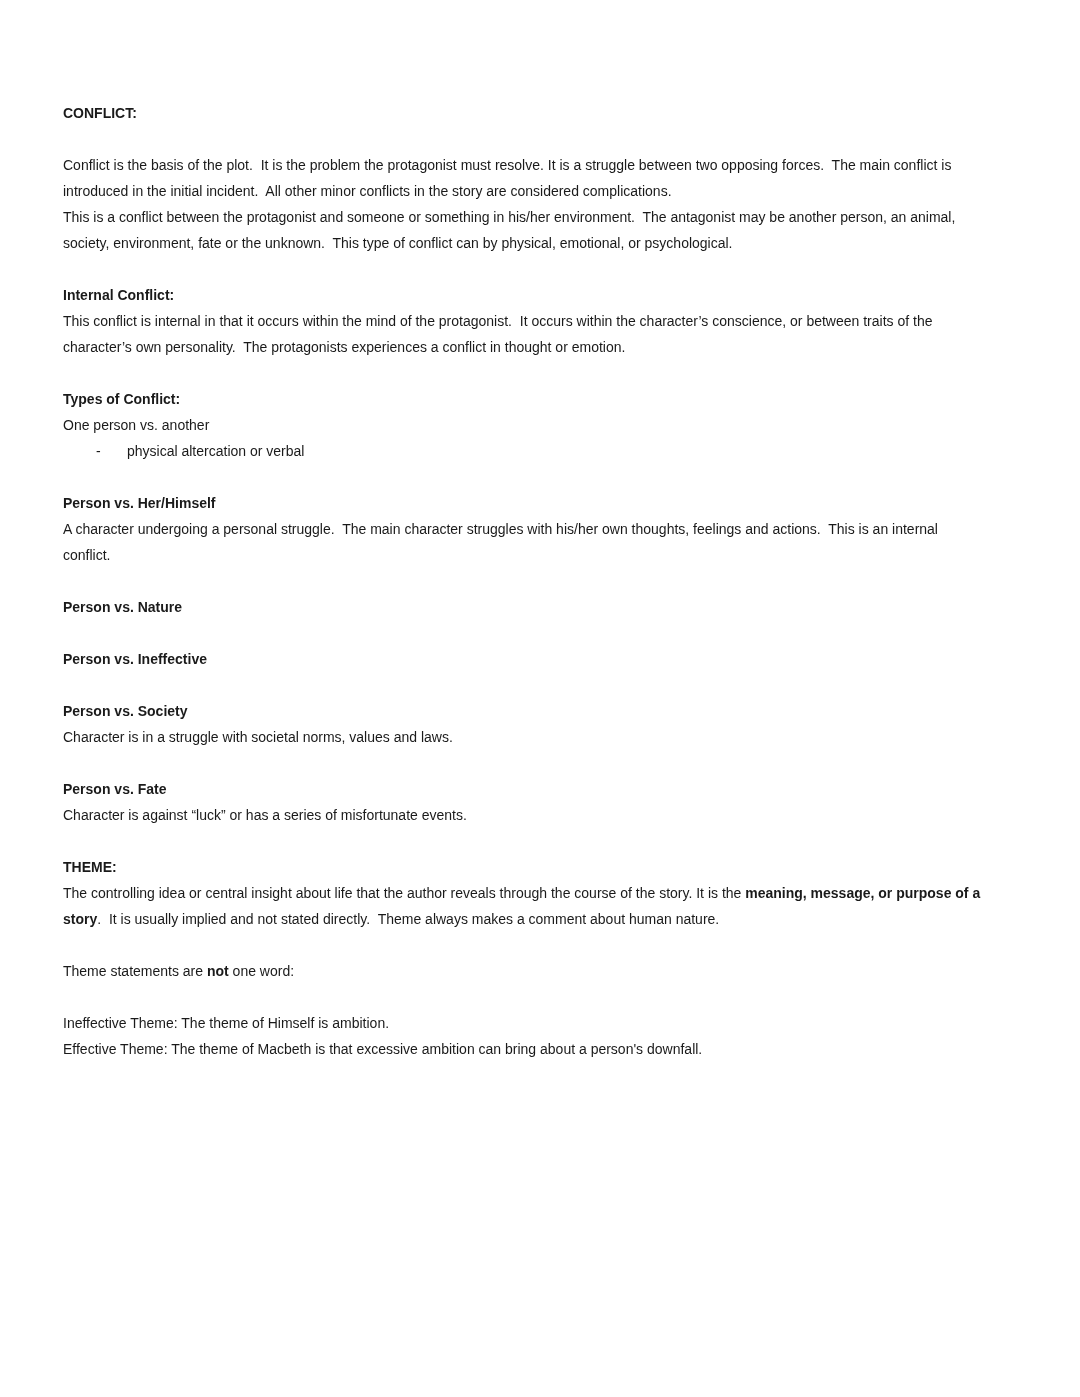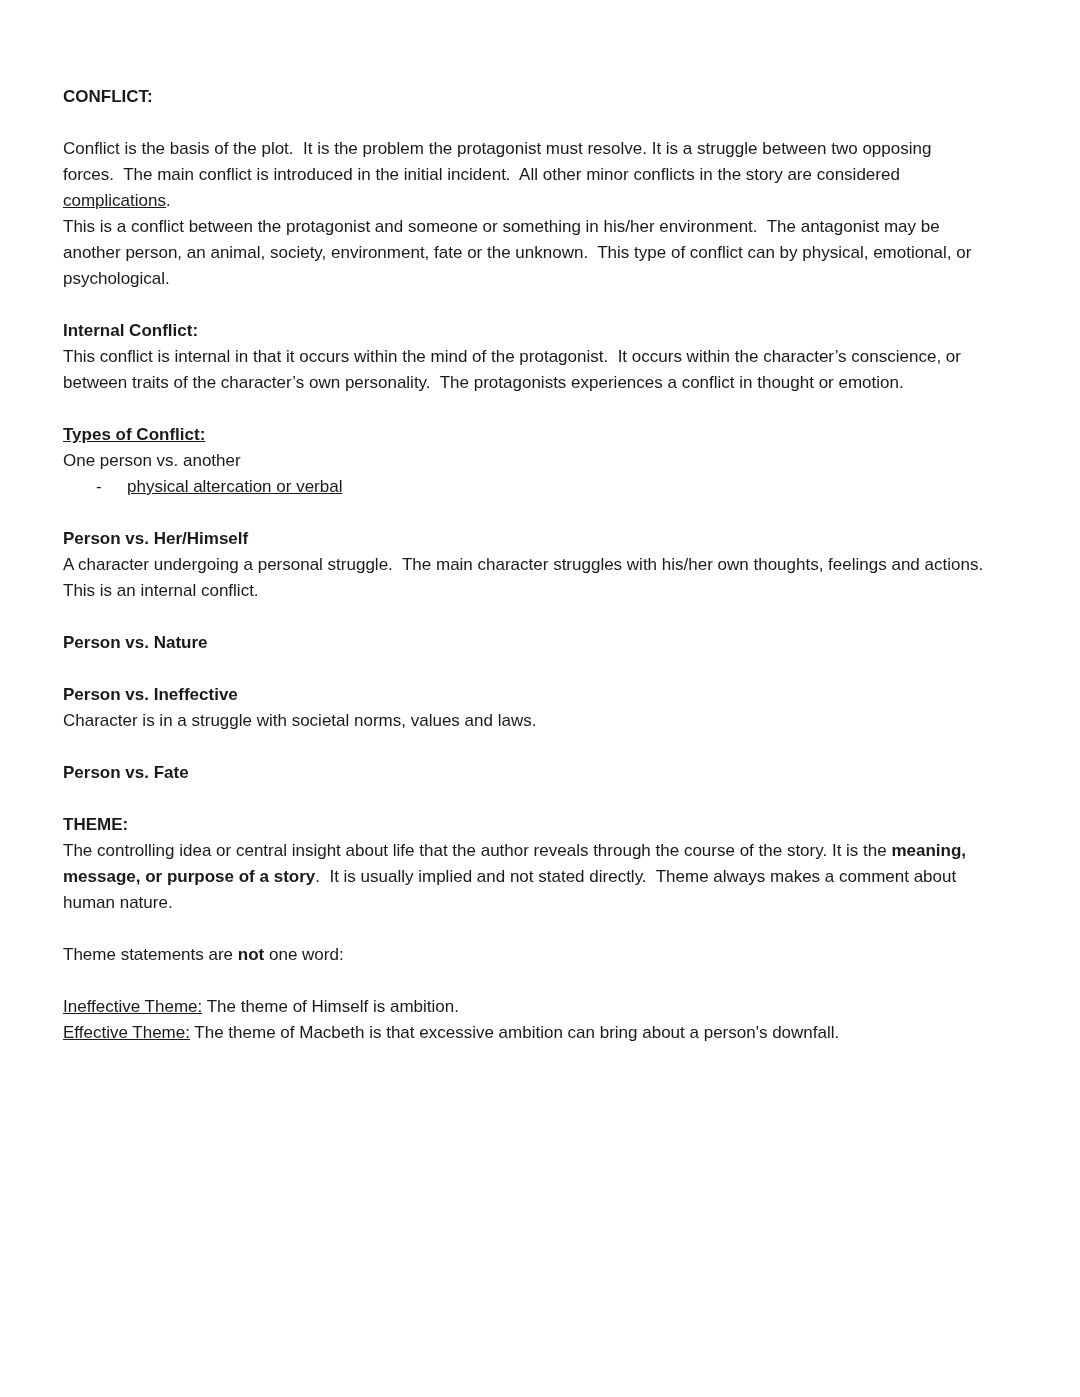--- a/index.html
+++ b/index.html
@@ -7,49 +7,51 @@
   body {
     width: 1080px;
     height: 1397px;
     position: relative;
     font-family: "Liberation Sans", sans-serif;
     color: #1a1a1a;
   }
   .page {
     position: absolute;
     left: 63px;
-    top: 84px;
+    top: 100px;
     width: 924px;
-    font-size: 17px;
+    font-size: 14px;
     line-height: 26px;
   }
   .block { white-space: pre-wrap; }
   .block.gap { margin-top: 26px; }
   .block.title, .block.heading { font-weight: bold; }
   .bold { font-weight: bold; }
-  .underline { text-decoration: underline; }
-  .block.bullet { padding-left: 33px; text-decoration: underline; }
+  .underline { }
+  .block.bullet { padding-left: 33px; }
   .bullet-marker { display: inline-block; width: 31px; }
 </style>
 </head>
 <body>
 
 <div class="page">
     <div class="block title"><span>CONFLICT:</span></div>
     <div class="block paragraph gap"><span>Conflict is the basis of the plot.  It is the problem the protagonist must resolve. It is a struggle between two opposing forces.  The main conflict is introduced in the initial incident.  All other minor conflicts in the story are considered </span><span class="underline">complications</span><span>.</span></div>
     <div class="block paragraph"><span>This is a conflict between the protagonist and someone or something in his/her environment.  The antagonist may be another person, an animal, society, environment, fate or the unknown.  This type of conflict can by physical, emotional, or psychological.</span></div>
     <div class="block heading gap"><span>Internal Conflict:</span></div>
     <div class="block paragraph"><span>This conflict is internal in that it occurs within the mind of the protagonist.  It occurs within the character’s conscience, or between traits of the character’s own personality.  The protagonists experiences a conflict in thought or emotion.</span></div>
     <div class="block heading gap"><span class="underline">Types of Conflict:</span></div>
     <div class="block paragraph"><span>One person vs. another</span></div>
     <div class="block bullet"><span class="bullet-marker">-</span><span>physical altercation or verbal</span></div>
     <div class="block heading gap"><span>Person vs. Her/Himself</span></div>
     <div class="block paragraph"><span>A character undergoing a personal struggle.  The main character struggles with his/her own thoughts, feelings and actions.  This is an internal conflict.</span></div>
     <div class="block heading gap"><span>Person vs. Nature</span></div>
     <div class="block heading gap"><span>Person vs. Ineffective</span></div>
+    <div class="block heading gap"><span>Person vs. Society</span></div>
     <div class="block paragraph"><span>Character is in a struggle with societal norms, values and laws.</span></div>
     <div class="block heading gap"><span>Person vs. Fate</span></div>
+    <div class="block paragraph"><span>Character is against “luck” or has a series of misfortunate events.</span></div>
     <div class="block title gap"><span>THEME:</span></div>
     <div class="block paragraph"><span>The controlling idea or central insight about life that the author reveals through the course of the story. It is the </span><span class="bold">meaning, message, or purpose of a story</span><span>.  It is usually implied and not stated directly.  Theme always makes a comment about human nature.</span></div>
     <div class="block paragraph gap"><span>Theme statements are </span><span class="bold">not</span><span> one word:</span></div>
     <div class="block paragraph gap"><span class="underline">Ineffective Theme:</span><span> The theme of Himself is ambition.</span></div>
     <div class="block paragraph"><span class="underline">Effective Theme:</span><span> The theme of Macbeth is that excessive ambition can bring about a person's downfall.</span></div>
   </div>
 
 </body></html>

